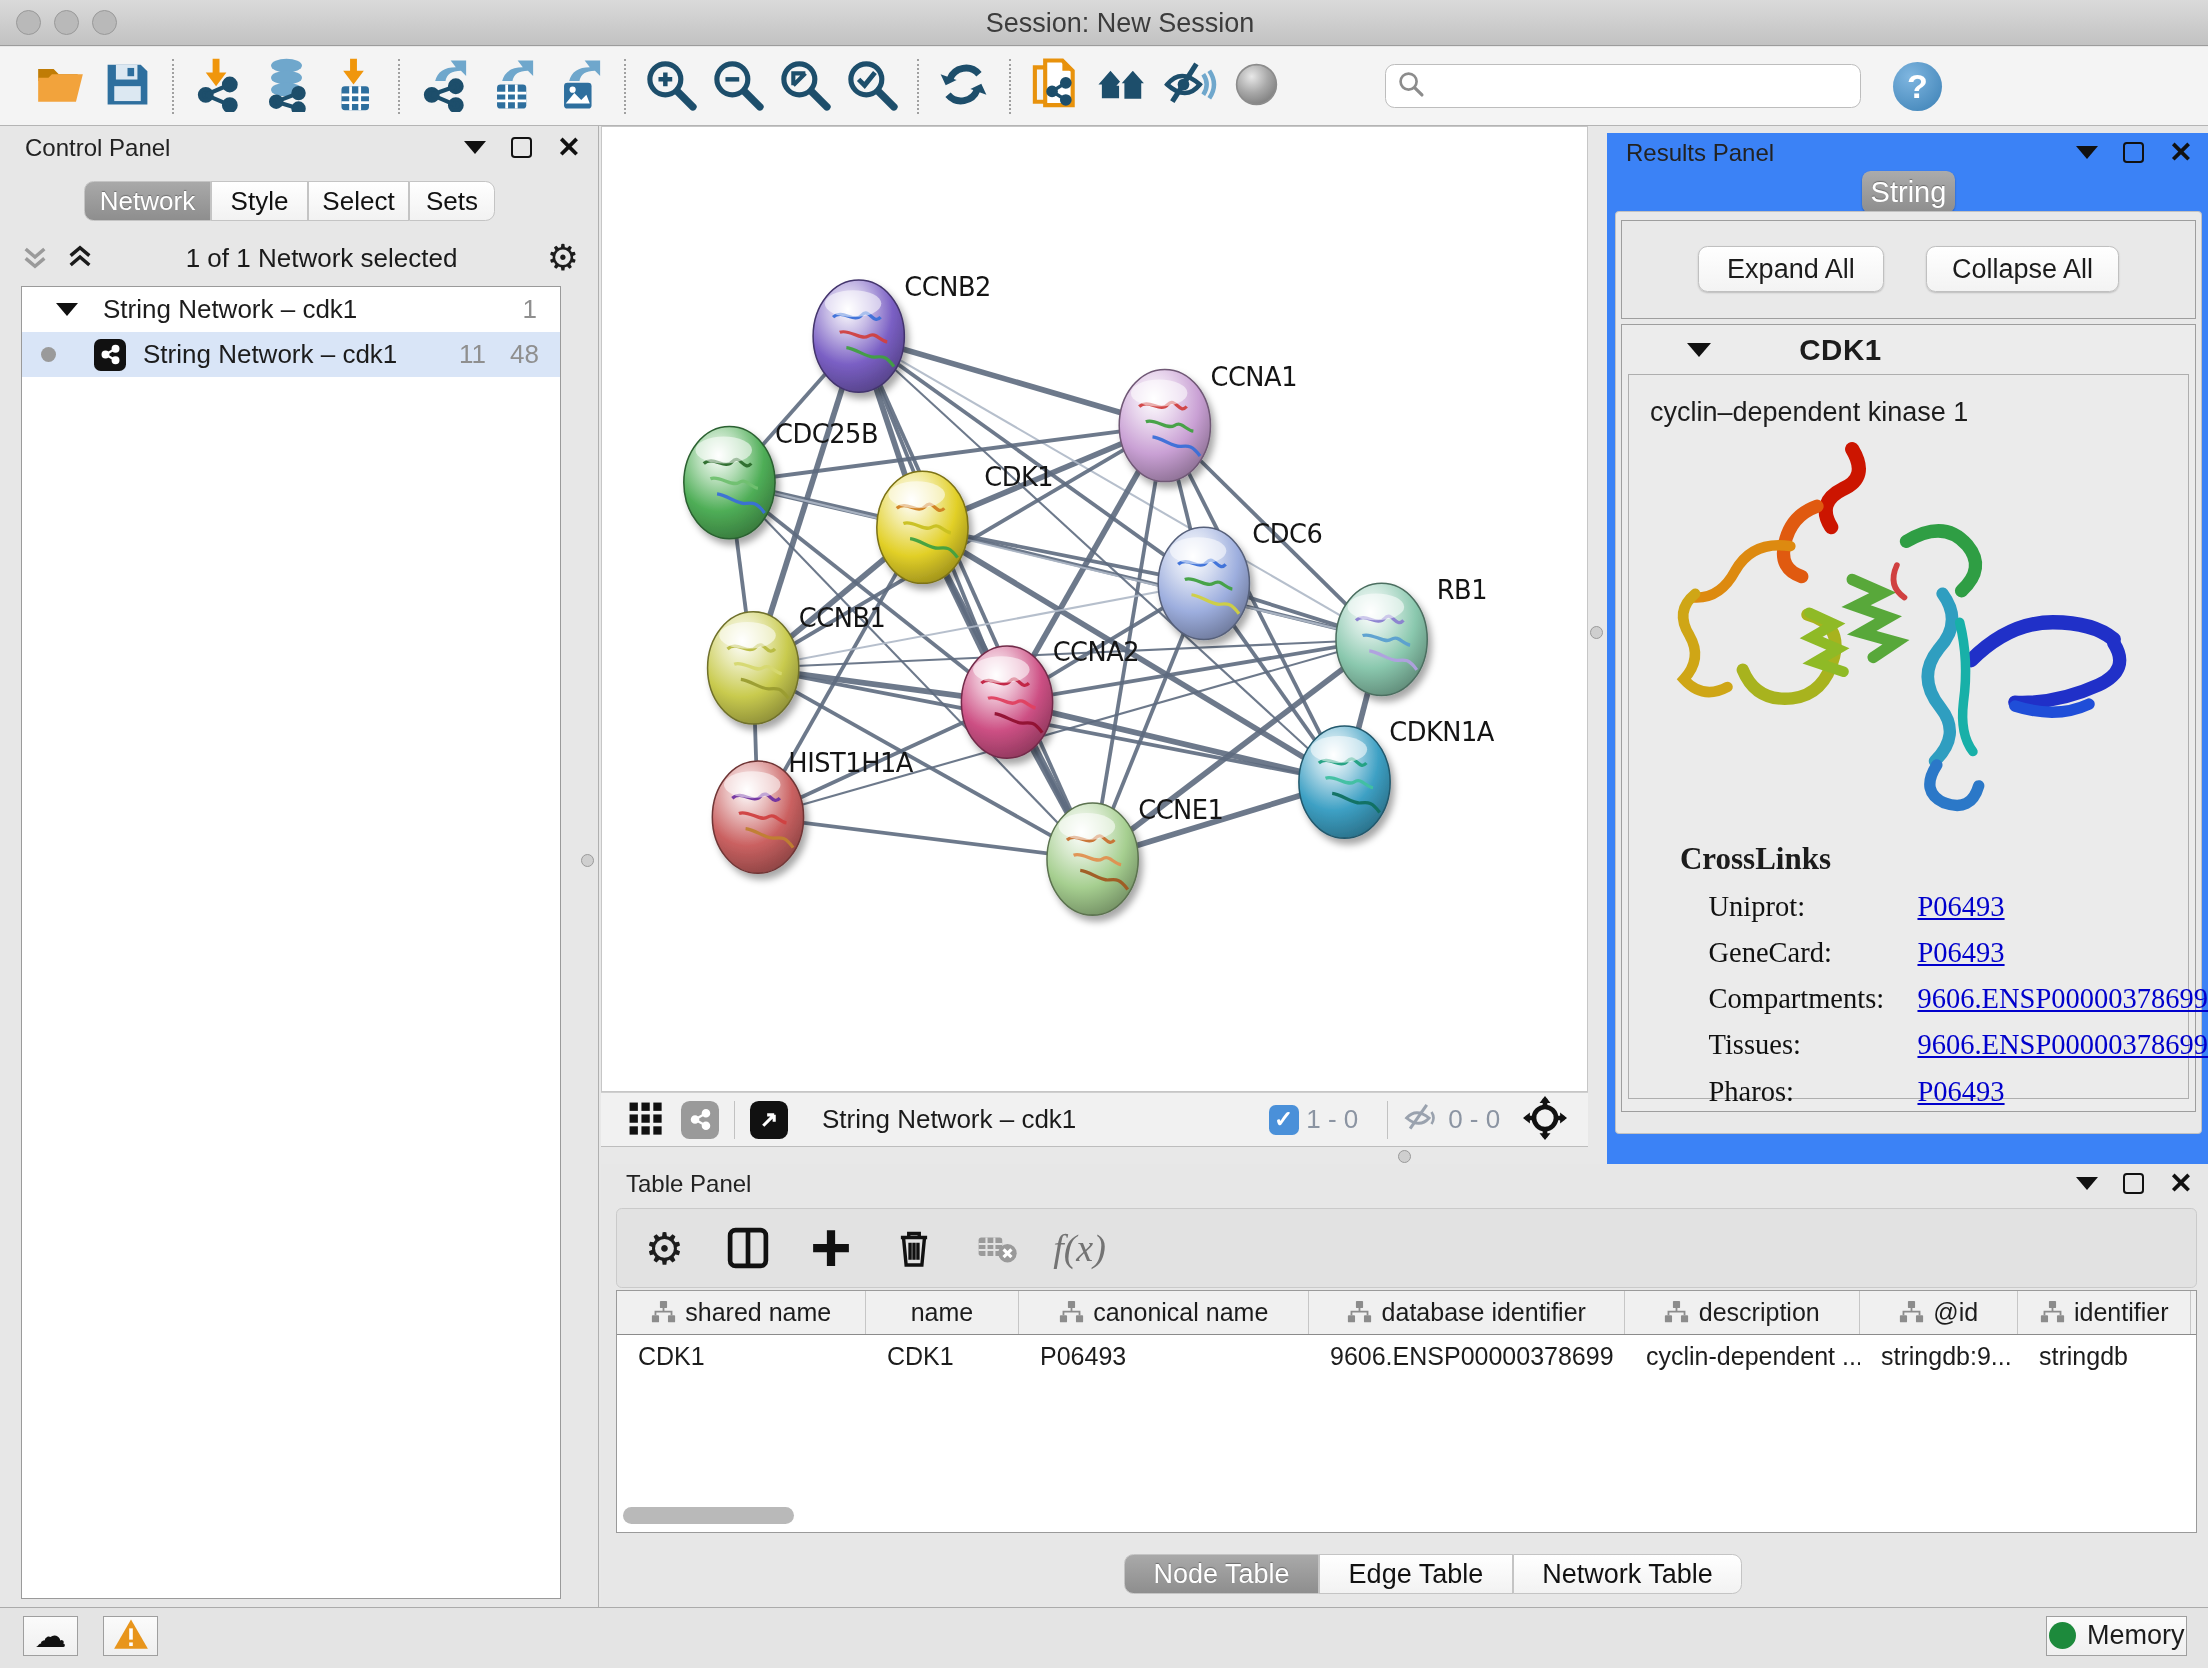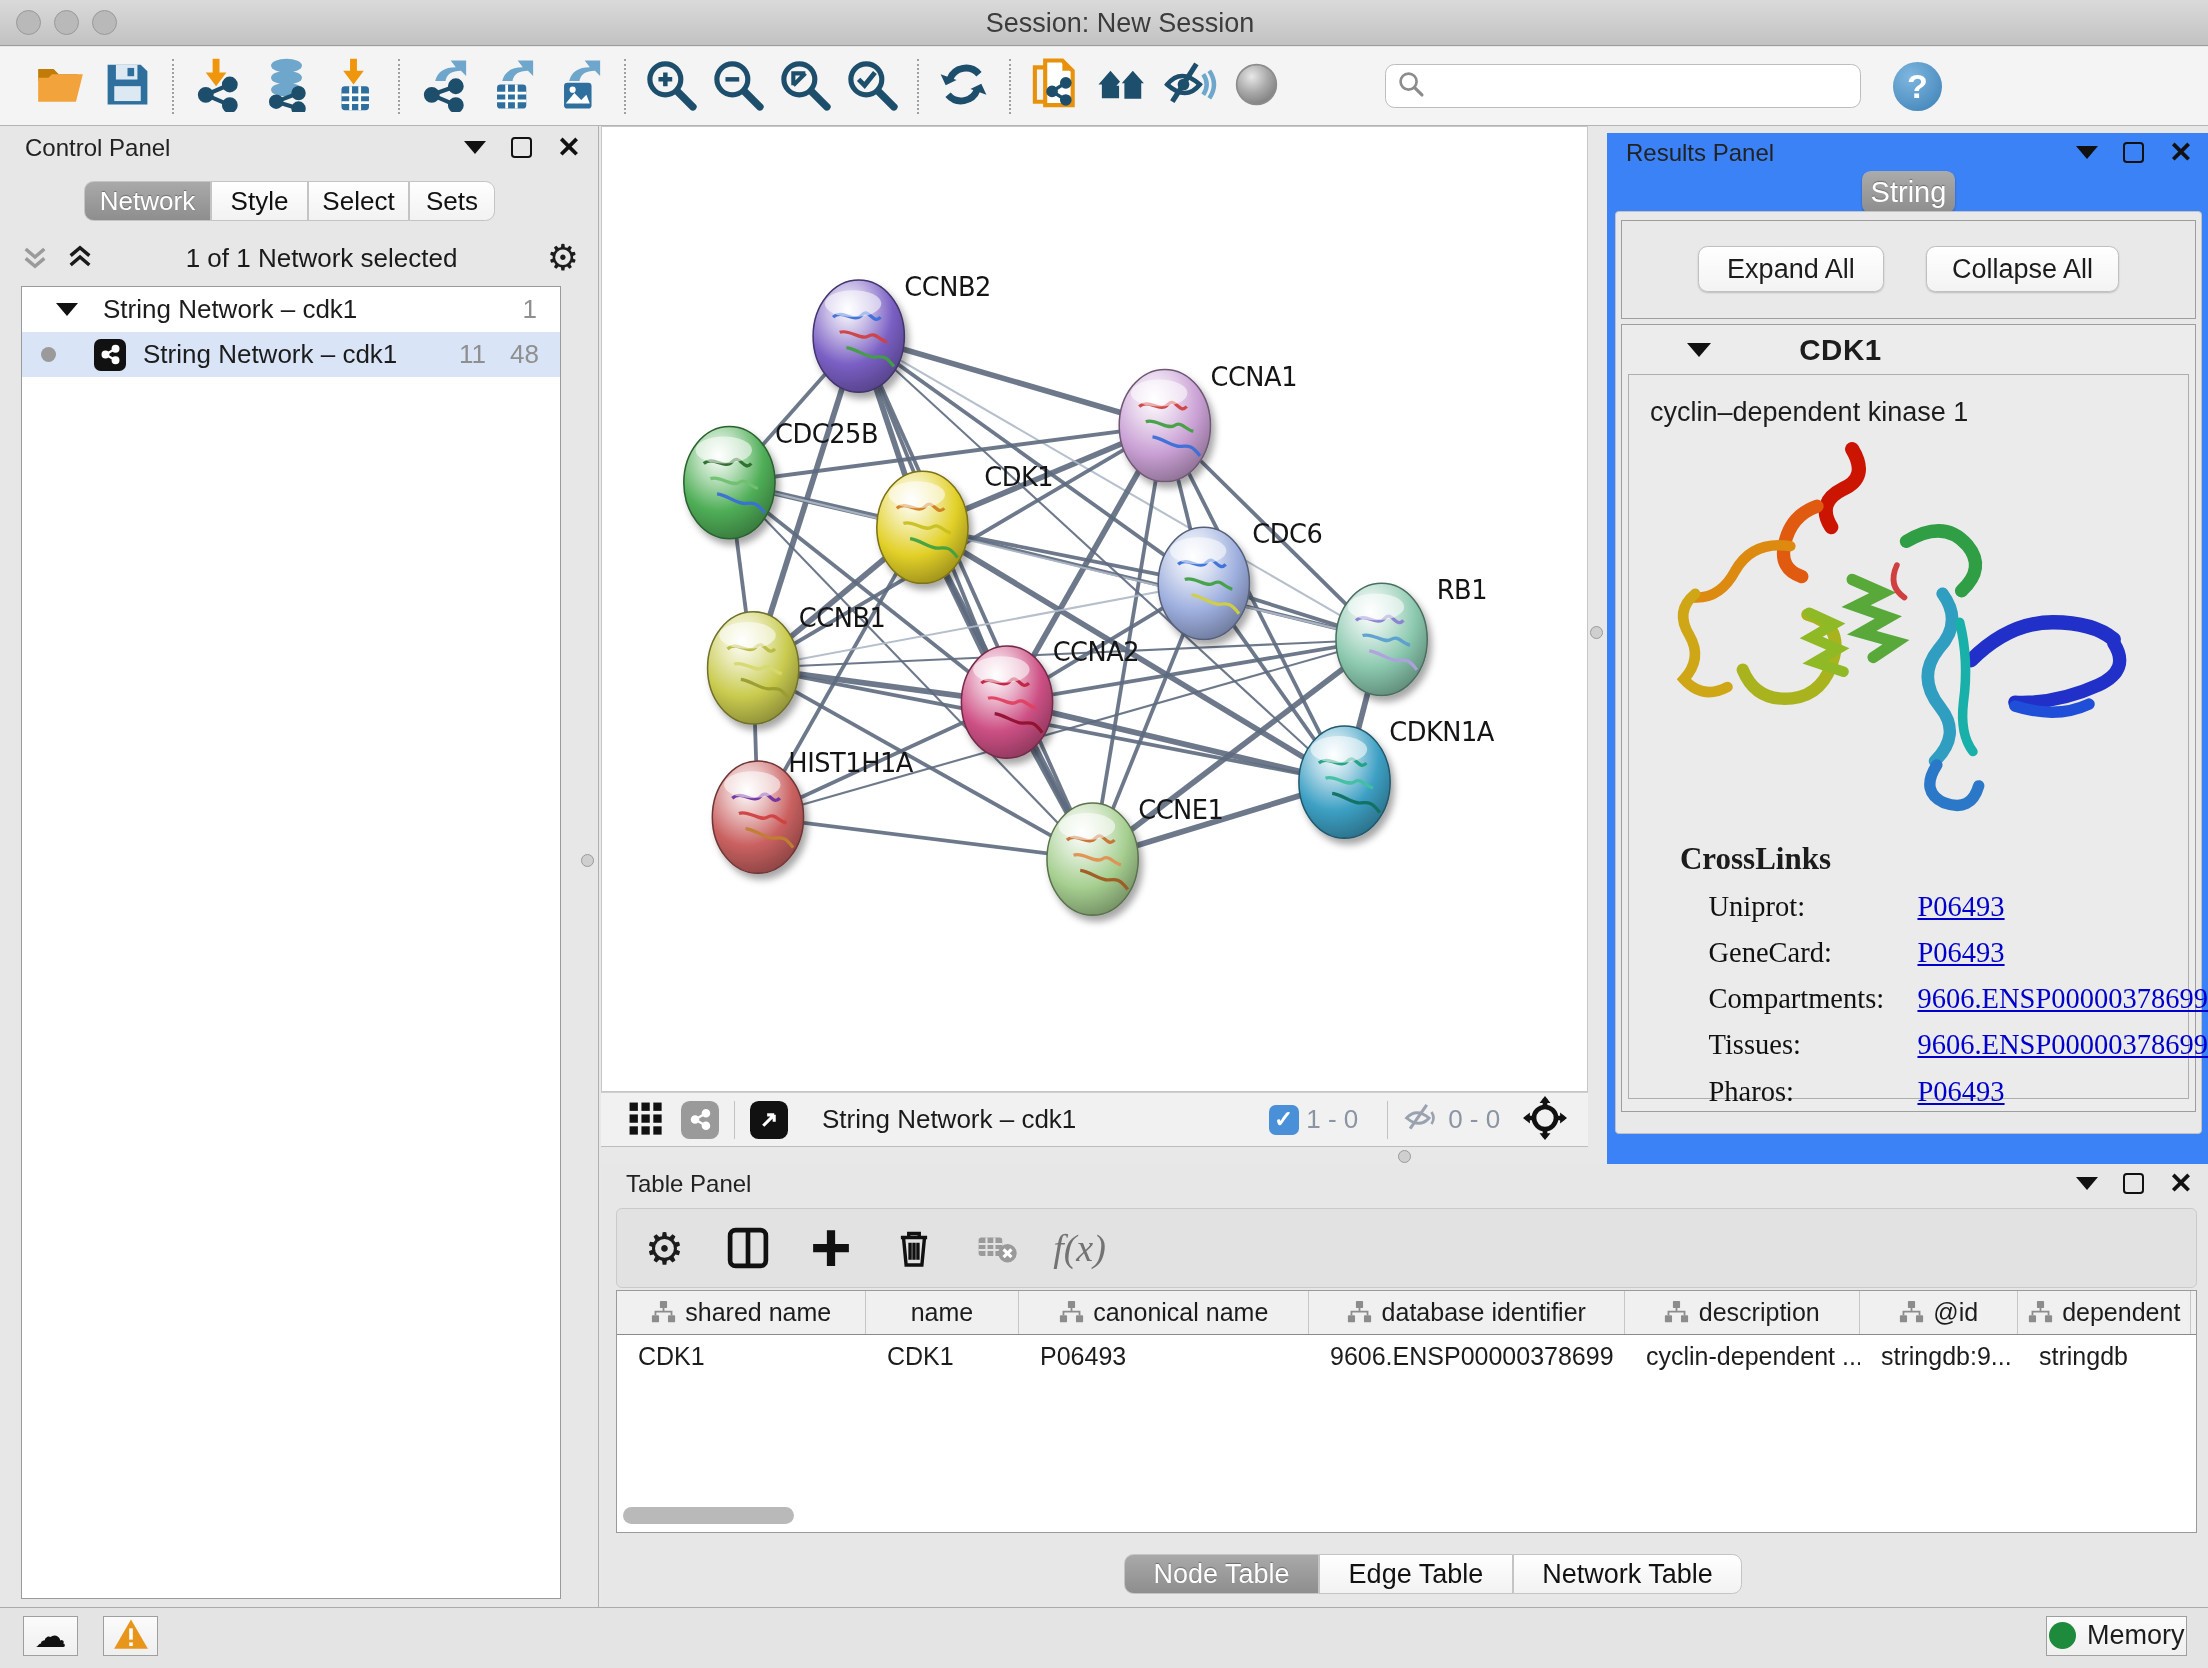--- a/index.html
+++ b/index.html
@@ -808,21 +808,21 @@
         </div>
         <div class="nt-h" style="width: 173px;">
           <svg width="25" height="25" viewBox="0 0 28 28">
             <g fill="#8c8c8c">
               <rect x="10" y="1" width="8" height="8" rx="1"></rect>
               <rect x="1" y="17" width="8" height="8" rx="1"></rect>
               <rect x="19" y="17" width="8" height="8" rx="1"></rect>
               <path d="M14 9 v4 M5 17 v-4 h18 v4 M14 9 v4" stroke="#8c8c8c" stroke-width="2" fill="none"></path>
             </g>
           </svg>
-          <span>dependent</span>
+          <span>identifier</span>
         </div>
       </div>
     <div id="nt-row">
         <div class="nt-c" style="width: 249px;">CDK1</div>
         <div class="nt-c" style="width: 153px;">CDK1</div>
         <div class="nt-c" style="width: 290px;">P06493</div>
         <div class="nt-c" style="width: 316px;">9606.ENSP00000378699</div>
         <div class="nt-c" style="width: 235px;">cyclin-dependent ...</div>
         <div class="nt-c" style="width: 158px;">stringdb:9...</div>
         <div class="nt-c" style="width: 173px;">stringdb</div>

